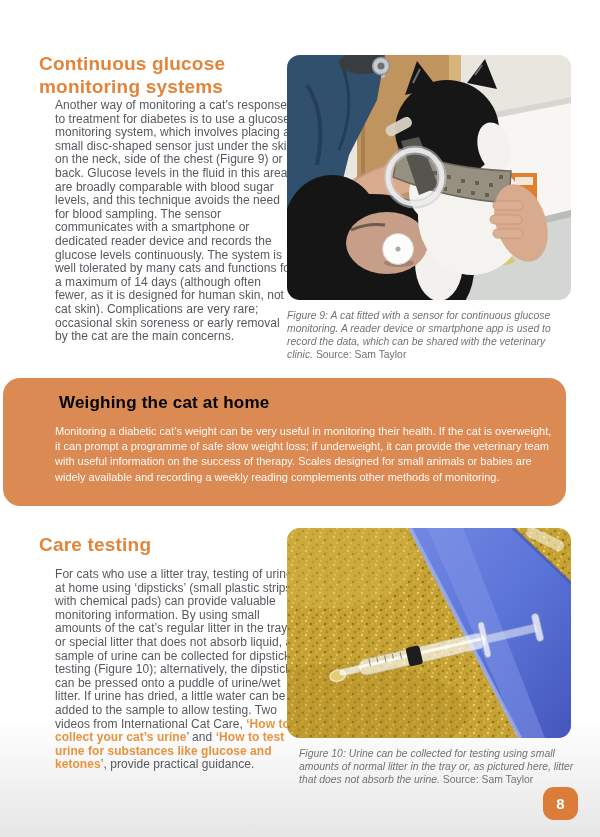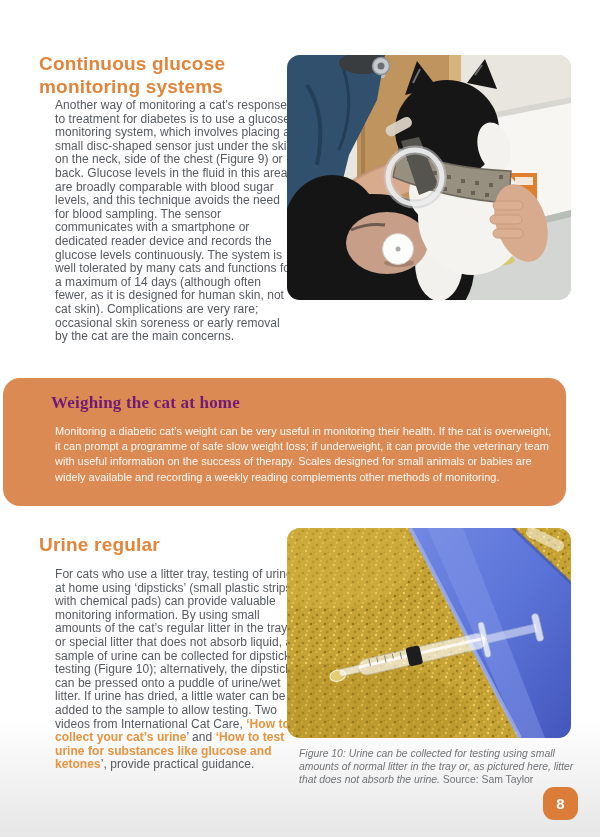--- a/index.html
+++ b/index.html
@@ -27,22 +27,22 @@
   .caption {
     position:absolute; left:287px; width:284px;
     font-size:10.4px; line-height:13px; color:#6F7377; font-style:italic;
   }
   .caption .cap-source { font-style:normal; }
   .banner {
     position:absolute; left:3px; top:378px; width:563px; height:128px;
     background:#DB8A53; border-radius:17px;
   }
   .banner-heading {
-    position:absolute; left:48px; top:15px;
-    font-size:17px; font-weight:700; letter-spacing:0.2px; color:#701a75;font-family:Liberation Serif, serif;
+    position:absolute; left:56px; top:15px;
+    font-size:17px; font-weight:700; letter-spacing:0.2px; color:#000000;
   }
   .banner-body {
     position:absolute; left:52px; top:46px; width:500px;
     font-size:11px; line-height:15.2px; color:rgba(255,255,255,0.95);
   }
   .inline-link {
     color:#E8933F; font-weight:700; text-decoration:none; cursor:pointer;
   }
   .page-badge {
     position:absolute; left:543px; top:787px; width:35px; height:33px;
@@ -136,27 +136,29 @@
       <circle cx="128" cy="122" r="27" fill="none" stroke="#c9c9cd" stroke-width="9" opacity="0.55"></circle>
       <circle cx="128" cy="122" r="27" fill="none" stroke="#eceded" stroke-width="5" opacity="0.9"></circle>
 
       <ellipse cx="234" cy="168" rx="25" ry="40" fill="#d9ab8e" transform="rotate(-18 234 168)"></ellipse>
       <rect x="206" y="146" width="30" height="9" rx="4.5" fill="#dcae92" stroke="#c1967a" stroke-width="0.8"></rect>
       <rect x="203" y="160" width="32" height="9" rx="4.5" fill="#dcae92" stroke="#c1967a" stroke-width="0.8"></rect>
       <rect x="206" y="174" width="30" height="9" rx="4.5" fill="#dcae92" stroke="#c1967a" stroke-width="0.8"></rect>
     </svg>
   </div>
 
+  <p class="caption" style="top:309px;"><span>Figure 9: A cat fitted with a sensor for continuous glucose monitoring. A reader device or smartphone app is used to record the data, which can be shared with the veterinary clinic.</span>
+    <span class="cap-source">Source: Sam Taylor</span></p>
 
   <section class="banner">
     <h2 class="banner-heading">Weighing the cat at home</h2>
     <p class="banner-body">Monitoring a diabetic cat’s weight can be very useful in monitoring their health. If the cat is overweight, it can prompt a programme of safe slow weight loss; if underweight, it can provide the veterinary team with useful information on the success of therapy. Scales designed for small animals or babies are widely available and recording a weekly reading complements other methods of monitoring.</p>
   </section>
 
-  <h2 class="section-heading" style="top:533px;">Urine regular</h2>
+  <h2 class="section-heading" style="top:533px;">Care testing</h2>
   <p class="body-text" style="top:568px;"><span>For cats who use a litter tray, testing of urine at home using ‘dipsticks’ (small plastic strips with chemical pads) can provide valuable monitoring information. By using small amounts of the cat’s regular litter in the tray, or special litter that does not absorb liquid, a sample of urine can be collected for dipstick testing (Figure 10); alternatively, the dipstick can be pressed onto a puddle of urine/wet litter. If urine has dried, a little water can be added to the sample to allow testing. Two videos from International Cat Care, </span><a class="inline-link">‘How to collect your cat’s urine</a><span>’ and </span><a class="inline-link">‘How to test urine for substances like glucose and ketones</a><span>’, provide practical guidance.</span></p>
 
   <div class="photo" style="top:528px; height:210px;">
     <svg viewBox="0 0 284 210" preserveAspectRatio="none">
       <defs>
         <pattern id="grain" width="14" height="14" patternUnits="userSpaceOnUse">
           <rect width="14" height="14" fill="#c7a235"></rect>
           <circle cx="2" cy="3" r="1.3" fill="#9c7f1d"></circle>
           <circle cx="8" cy="1" r="1.1" fill="#e2c652"></circle>
           <circle cx="12" cy="6" r="1.4" fill="#aa8a22"></circle>

